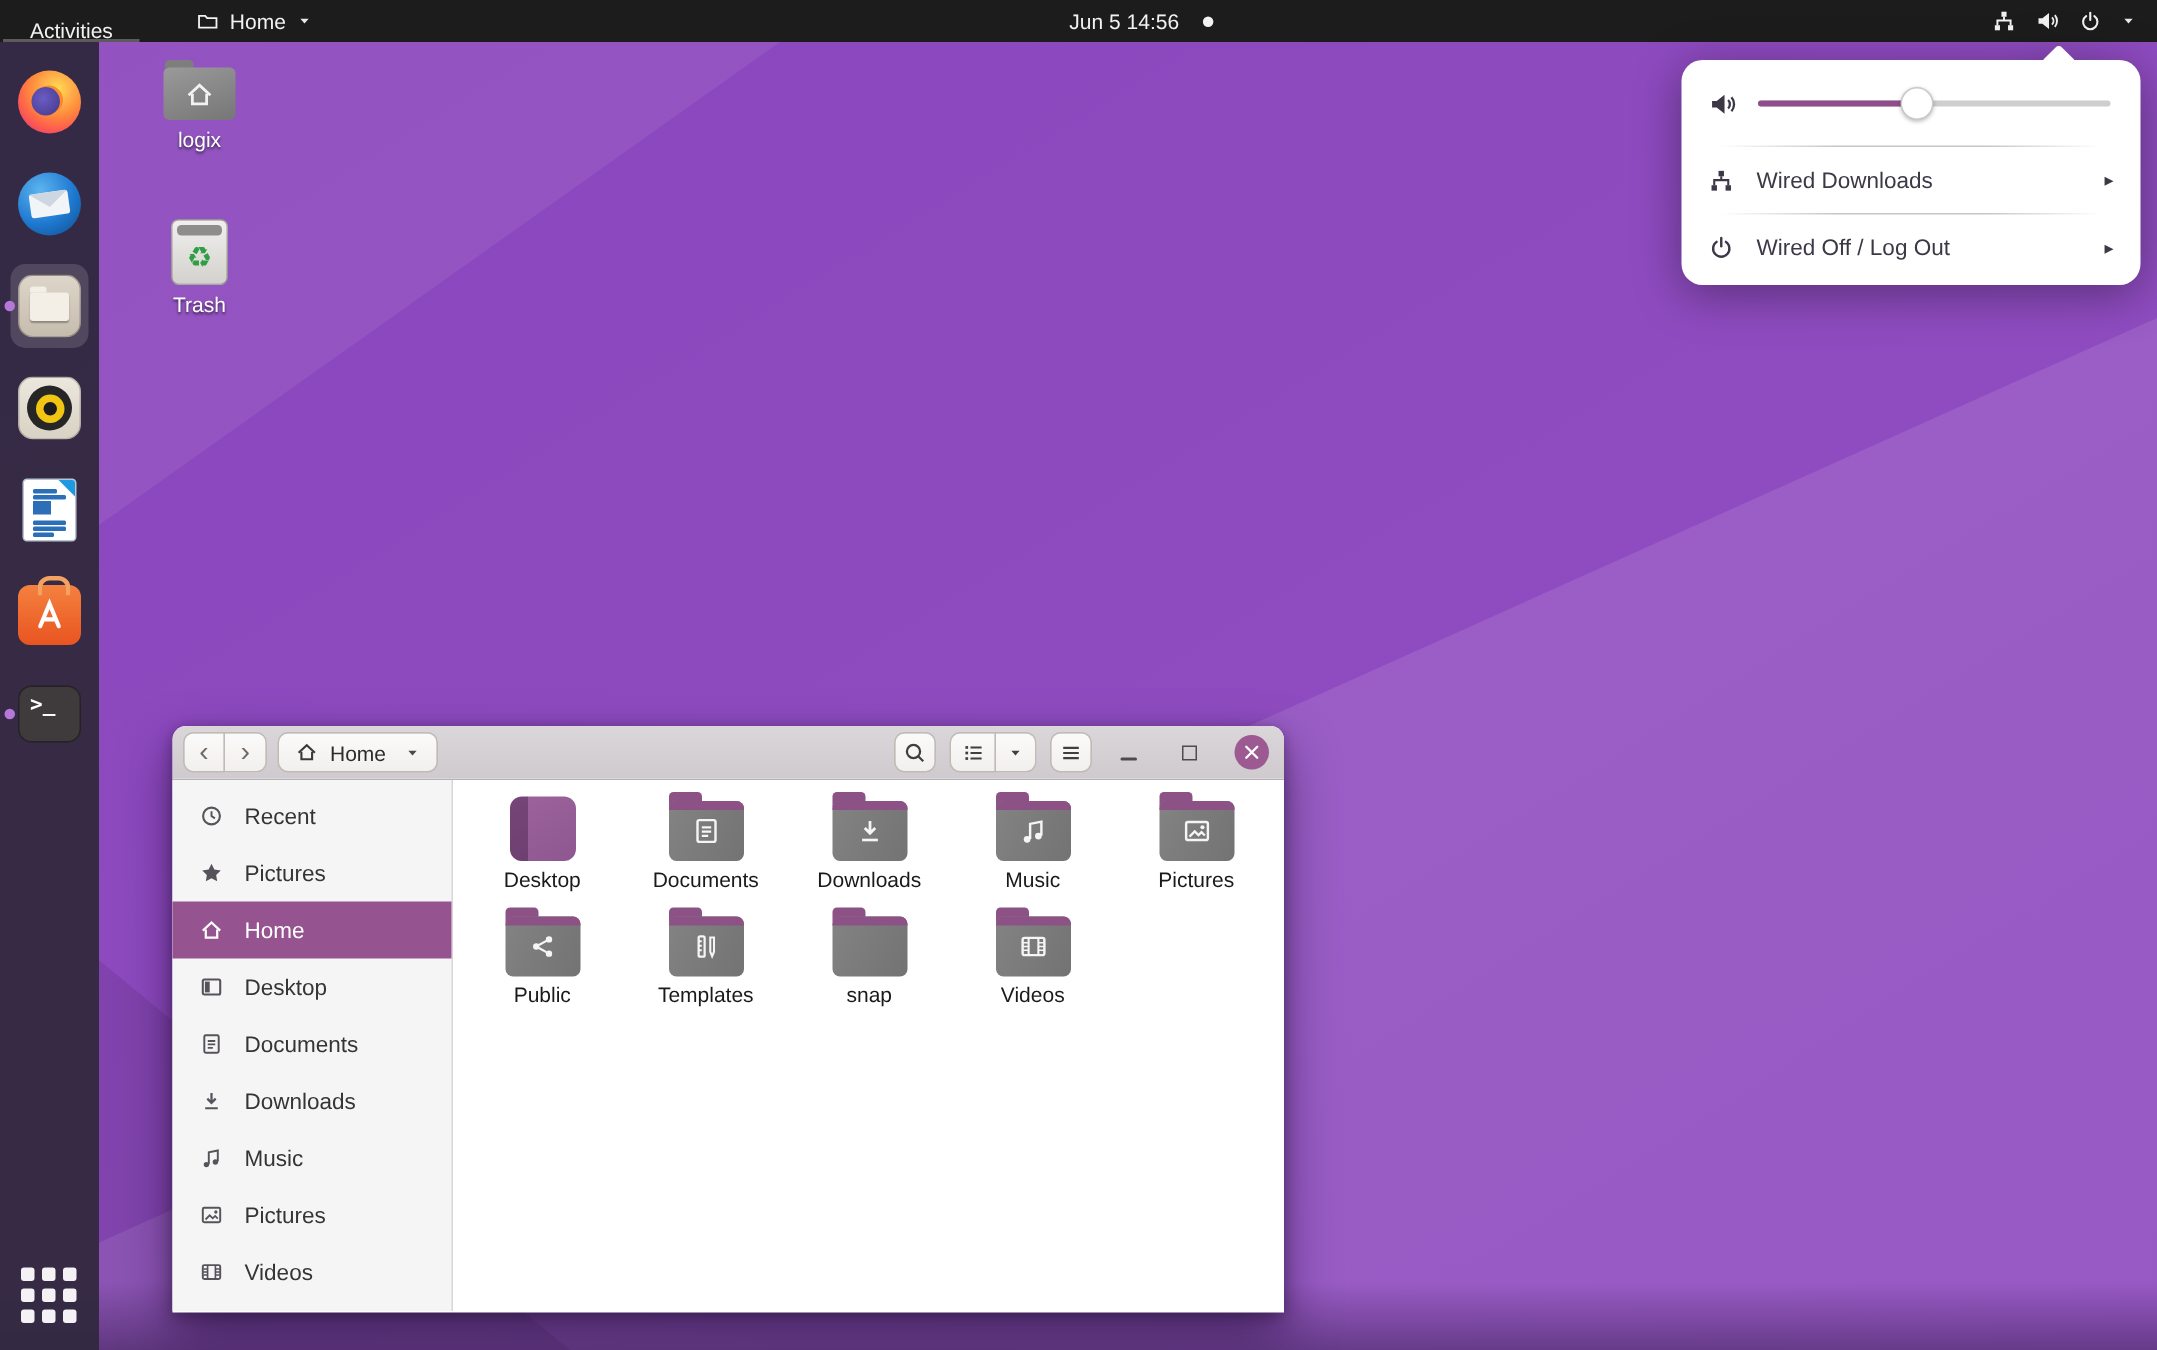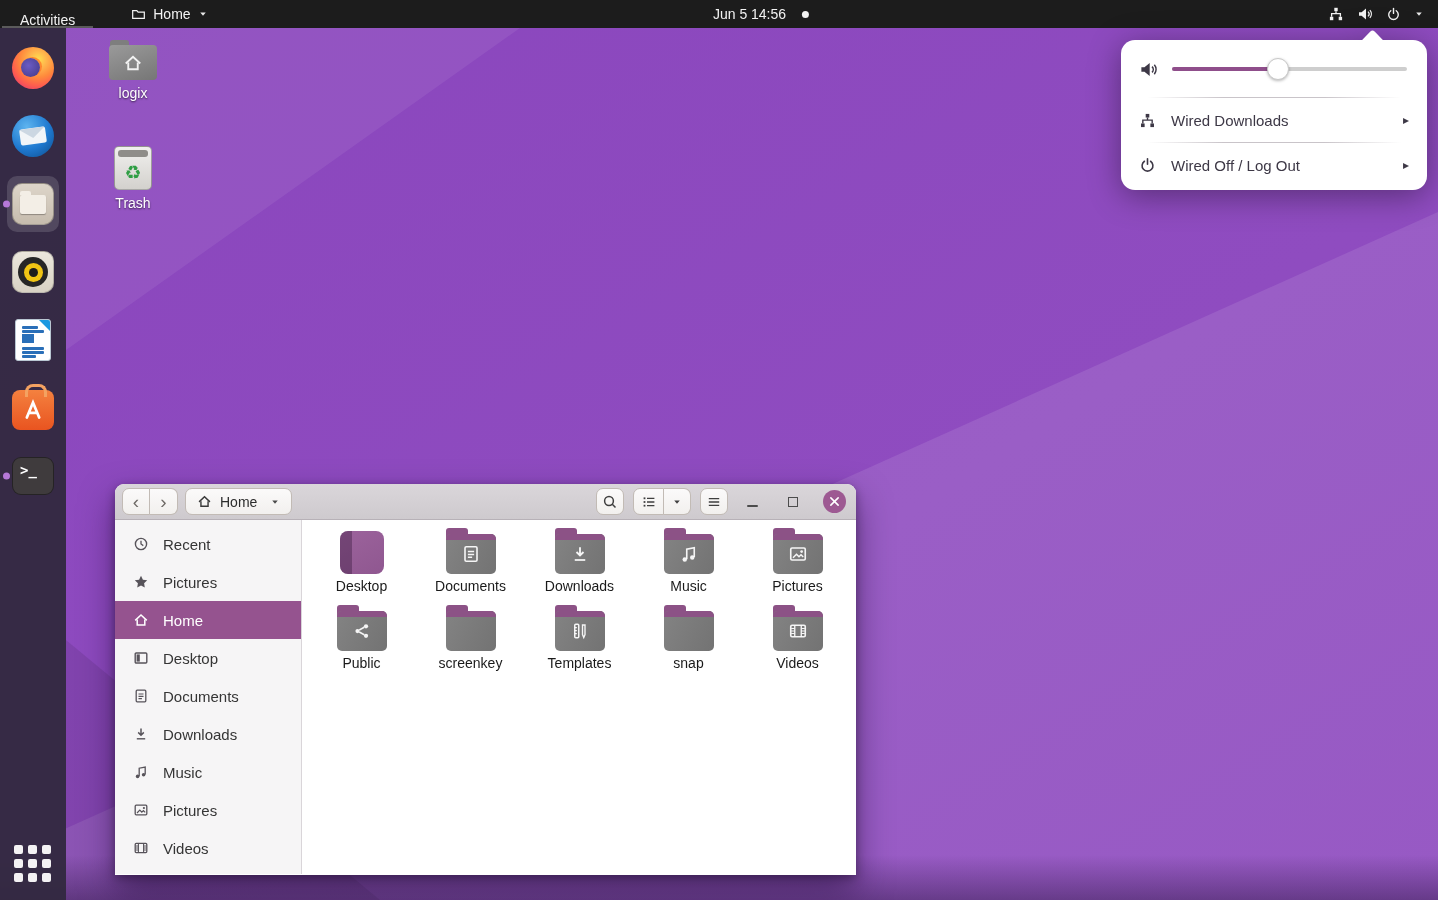--- a/index.html
+++ b/index.html
@@ -554,40 +554,33 @@
               <svg width="20" height="20">
                 <use href="#i-share"></use>
               </svg>
             </div>
           </div>
         <div class="lbl">Public</div>
       </div>
       <div class="tile">
         <div class="f-ic">
             <div class="f-tab"></div>
+            <div class="f-bd">
+              <svg width="20" height="20">
+                <use href="#i-ruler"></use>
+              </svg>
+            </div>
+          </div>
+        <div class="lbl">Templates</div>
+      </div>
+      <div class="tile">
+        <div class="f-ic">
+            <div class="f-tab"></div>
             <div class="f-bd"></div>
           </div>
-        <div class="lbl">screenkey</div>
-      </div>
-      <div class="tile">
-        <div class="f-ic">
-            <div class="f-tab"></div>
-            <div class="f-bd">
-              <svg width="20" height="20">
-                <use href="#i-ruler"></use>
-              </svg>
-            </div>
-          </div>
-        <div class="lbl">Templates</div>
-      </div>
-      <div class="tile">
-        <div class="f-ic">
-            <div class="f-tab"></div>
-            <div class="f-bd"></div>
-          </div>
         <div class="lbl">snap</div>
       </div>
       <div class="tile">
         <div class="f-ic">
             <div class="f-tab"></div>
             <div class="f-bd">
               <svg width="20" height="20">
                 <use href="#i-film"></use>
               </svg>
             </div>

